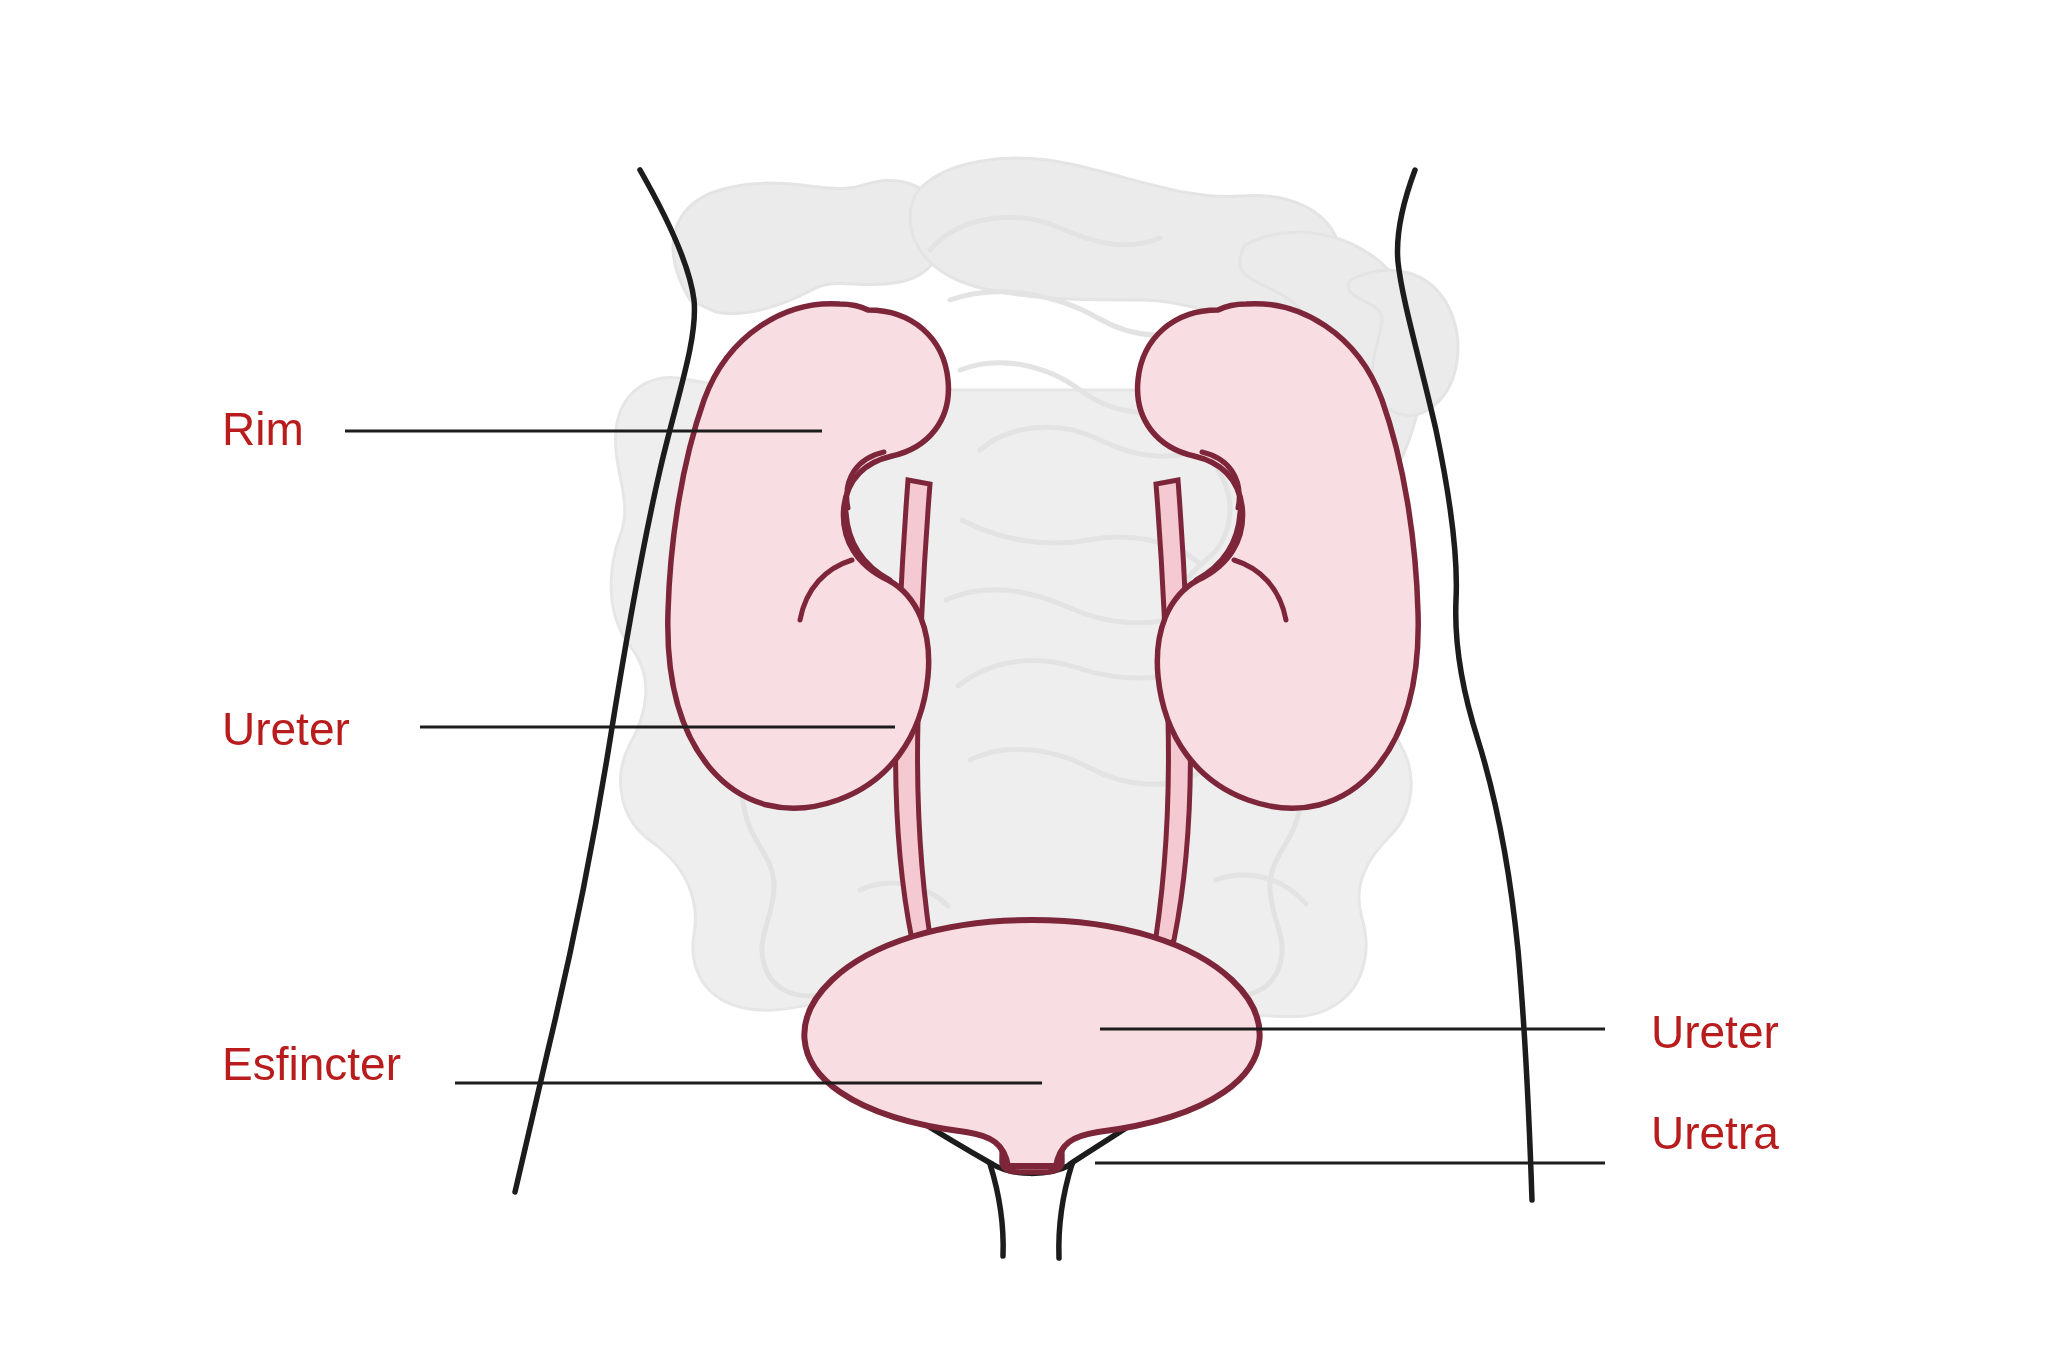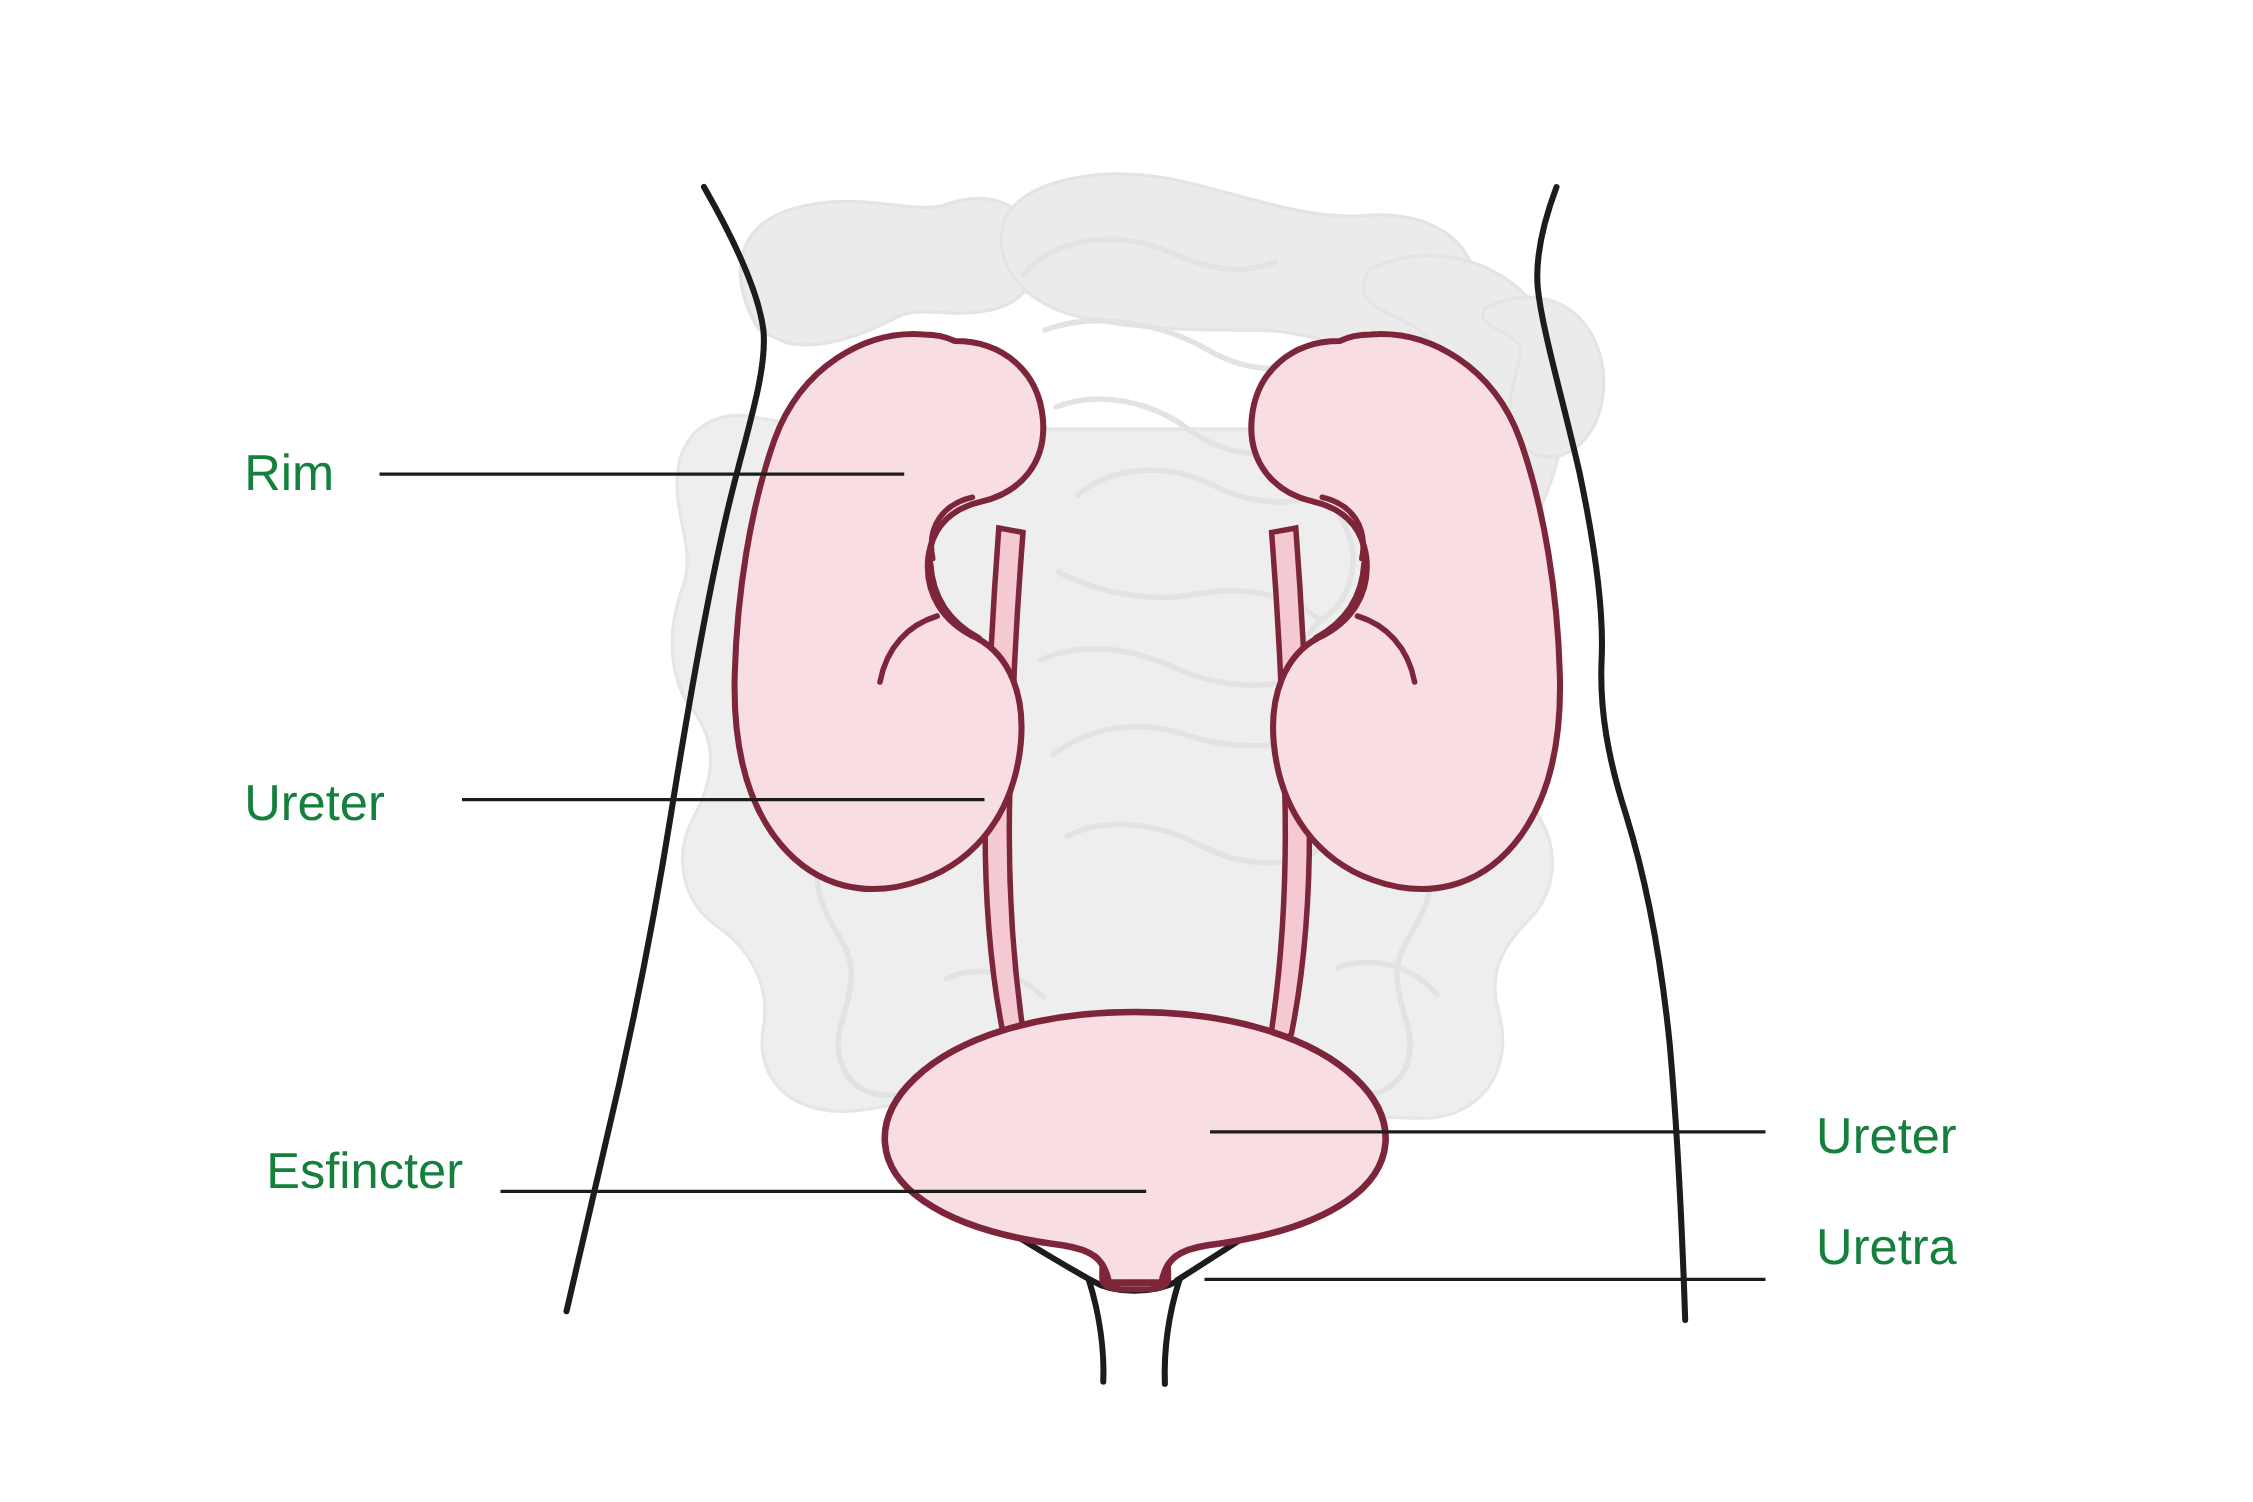--- a/index.html
+++ b/index.html
@@ -26,21 +26,21 @@
     left: 0; top: 0;
     width: 2048px;
     height: 1365px;
     display: block;
   }
   .lbl {
     position: absolute;
     font-family: "Liberation Sans", sans-serif;
     font-size: 46px;
     line-height: 58px;
-    color: #15803d;
+    color: #b91c1c;
     white-space: pre;
     letter-spacing: 0px;
   }
   .lbl-right { text-align: left; }
   .lbl-left  { text-align: left; }
 </style>
 </head>
 <body>
 
 <div id="stage">
@@ -190,20 +190,20 @@
       <line x1="1095" y1="1163" x2="1605" y2="1163"></line>
     </g>
 
   </svg>
 
   <div class="lbl lbl-left" style="left:222px; top:400px;">Rim</div>
 
   <div class="lbl lbl-left" style="left:222px; top:700px;">Ureter</div>
 
   <div style="position:absolute; left:222px; top:1035px;">
-    <div class="lbl lbl-left" style="position:static;margin-left:20px;">Esfincter</div>
+    <div class="lbl lbl-left" style="position:static;">Esfincter</div>
   </div>
 
   <div class="lbl lbl-right" style="left:1651px; top:1003px;">Ureter</div>
 
   <div class="lbl lbl-right" style="left:1651px; top:1104px;">Uretra</div>
 
 </div>
 
 </body></html>

